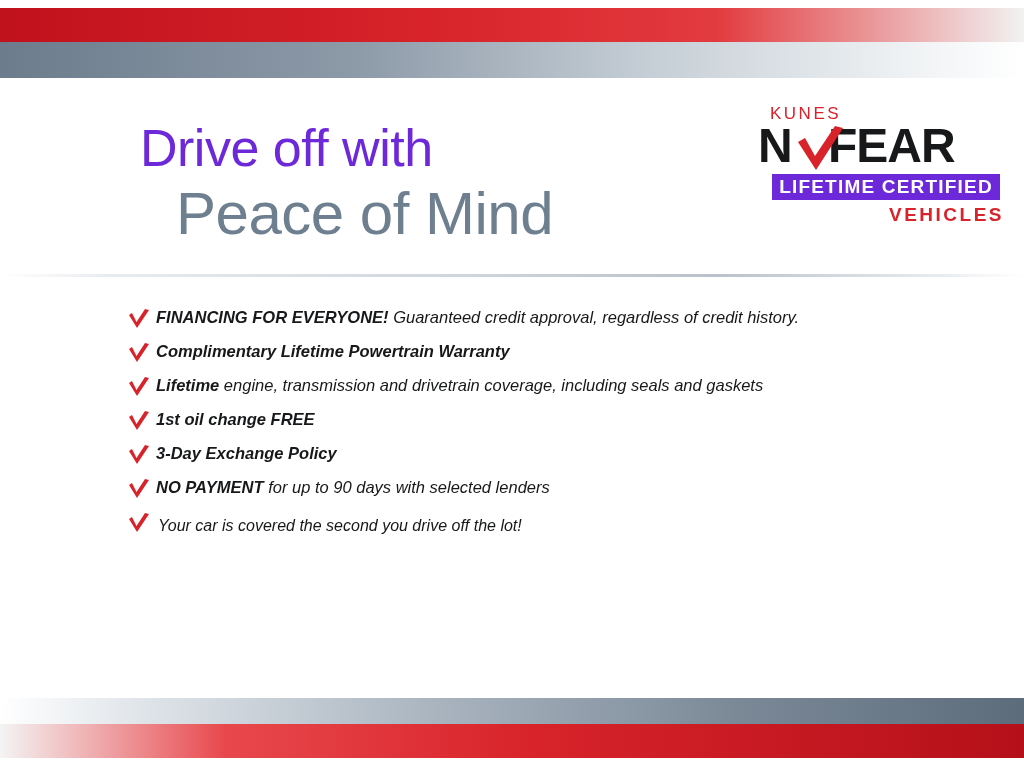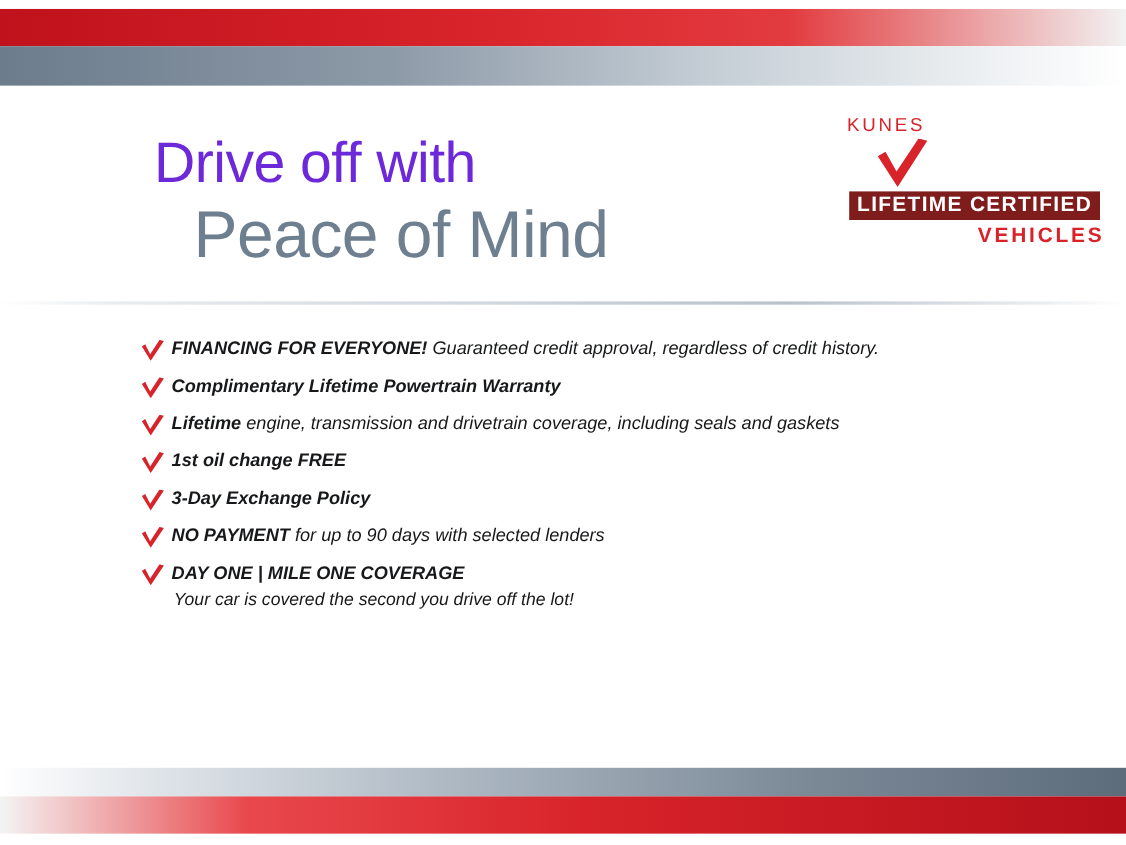--- a/index.html
+++ b/index.html
@@ -158,21 +158,21 @@
     top: 22px;
     left: 36px;
     width: 52px;
     height: 52px;
   }
   .logo .lifetime {
     position: absolute;
     top: 70px; left: 14px;
     width: 228px;
     height: 26px;
-    background: #7f1d1d;
+    background: #6d28d9;
     color: #ffffff;
     font-size: 19px;
     font-weight: bold;
     letter-spacing: 1.2px;
     text-align: center;
     line-height: 26px;
   }
   .logo .vehicles {
     position: absolute;
     top: 100px; right: 4px;
@@ -234,20 +234,23 @@
 
   <div class="headline">
     <span class="line1">Drive off with</span>
     <span class="line2">Peace of Mind</span>
   </div>
 
   <div class="divider"></div>
 
   <div class="logo">
     <div class="kunes">KUNES</div>
+    <div class="nofear">
+      <span class="check-n">N</span><span style="visibility:hidden">O</span><span>FEAR</span>
+    </div>
     <svg class="check-mark" viewBox="0 0 52 52">
       <path d="M4 16 L22 44 L49 2 L41 0 L21 30 L11 12 Z" fill="#d8232a"></path>
     </svg>
     <div class="lifetime">LIFETIME CERTIFIED</div>
     <div class="vehicles">VEHICLES</div>
   </div>
 
   <div class="bullets">
 
     <div class="bullet">
@@ -304,21 +307,21 @@
       <div class="text">
         <b>NO PAYMENT</b><span> for up to 90 days with selected lenders</span>
       </div>
     </div>
 
     <div class="bullet">
       <svg class="mark" viewBox="0 0 22 20">
         <path d="M1 6 L9 19 L21 1 L17 0 L8.5 13 L4 4 Z" fill="#d8232a"></path>
       </svg>
       <div class="text">
-        <b>DAY ONE | MILE ONE COVERAGE</b><span></span>
+        <span></span>
         <span class="sub">Your car is covered the second you drive off the lot!</span>
       </div>
     </div>
 
   </div>
 
   <div class="bottom-band">
     <div class="grey-bar"></div>
     <div class="red-bar"></div>
     <div class="white-slice"></div>

